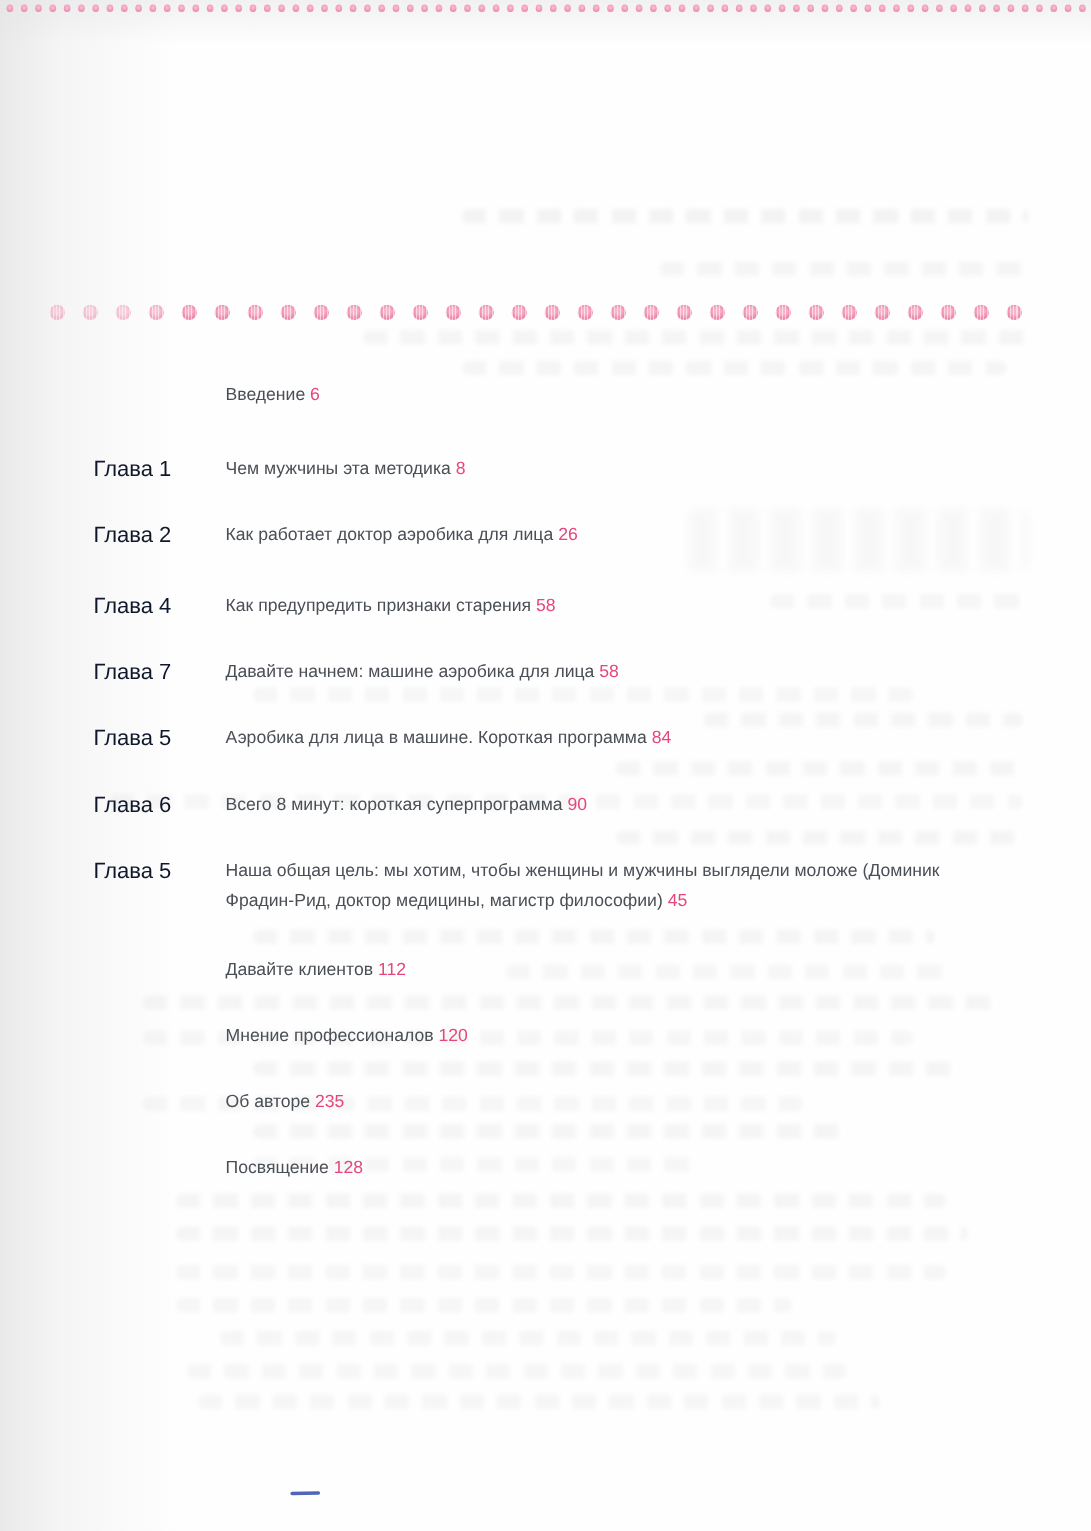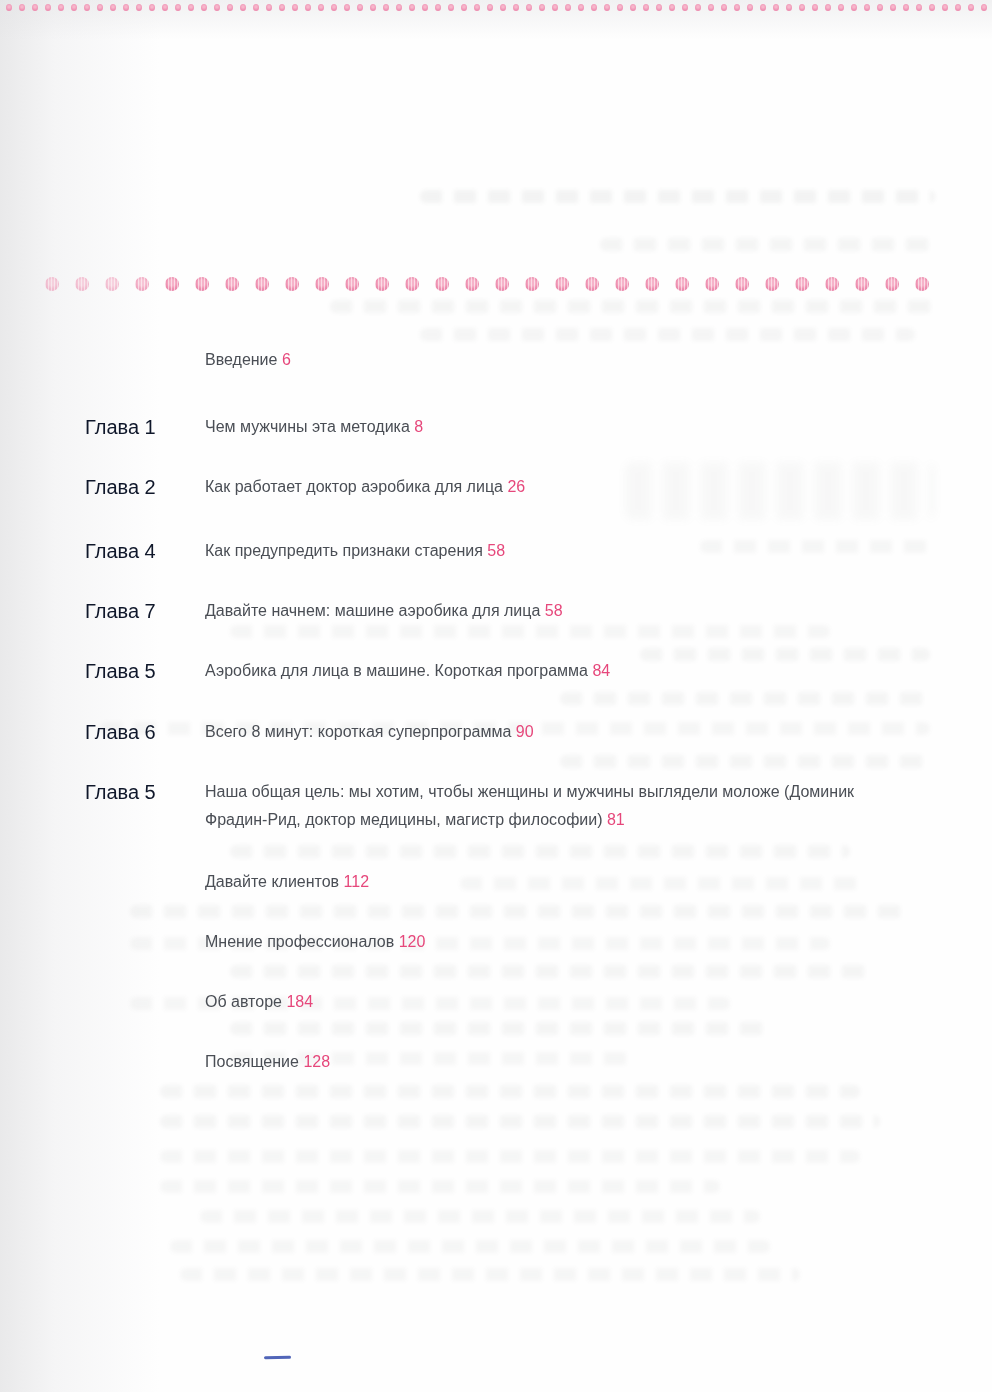--- a/index.html
+++ b/index.html
@@ -252,30 +252,30 @@
       <div class="toc-row" style="top: 657px;">
         <span class="chapter-label">Глава 5</span>
         <div class="entry-title"><span>Аэробика для лица в машине. Короткая программа</span> <span class="page-number">84</span></div>
       </div>
       <div class="toc-row" style="top: 718px;">
         <span class="chapter-label">Глава 6</span>
         <div class="entry-title"><span>Всего 8 минут: короткая суперпрограмма</span> <span class="page-number">90</span></div>
       </div>
       <div class="toc-row" style="top: 778px;">
         <span class="chapter-label">Глава 5</span>
-        <div class="entry-title"><span>Наша общая цель: мы хотим, чтобы женщины и мужчины выглядели моложе (Доминик Фрадин-Рид, доктор медицины, магистр философии)</span> <span class="page-number">81</span></div>
+        <div class="entry-title"><span>Наша общая цель: мы хотим, чтобы женщины и мужчины выглядели моложе (Доминик Фрадин-Рид, доктор медицины, магистр философии)</span> <span class="page-number">45</span></div>
       </div>
       <div class="toc-row" style="top: 868px;">
         <div class="entry-title"><span>Давайте клиентов</span> <span class="page-number">112</span></div>
       </div>
       <div class="toc-row" style="top: 928px;">
         <div class="entry-title"><span>Мнение профессионалов</span> <span class="page-number">120</span></div>
       </div>
       <div class="toc-row" style="top: 988px;">
-        <div class="entry-title"><span>Об авторе</span> <span class="page-number">184</span></div>
+        <div class="entry-title"><span>Об авторе</span> <span class="page-number">235</span></div>
       </div>
       <div class="toc-row" style="top: 1048px;">
         <div class="entry-title"><span>Посвящение</span> <span class="page-number">128</span></div>
       </div>
     </div>
 
   <div class="blue-mark"></div>
 </div>
 
 </body></html>

